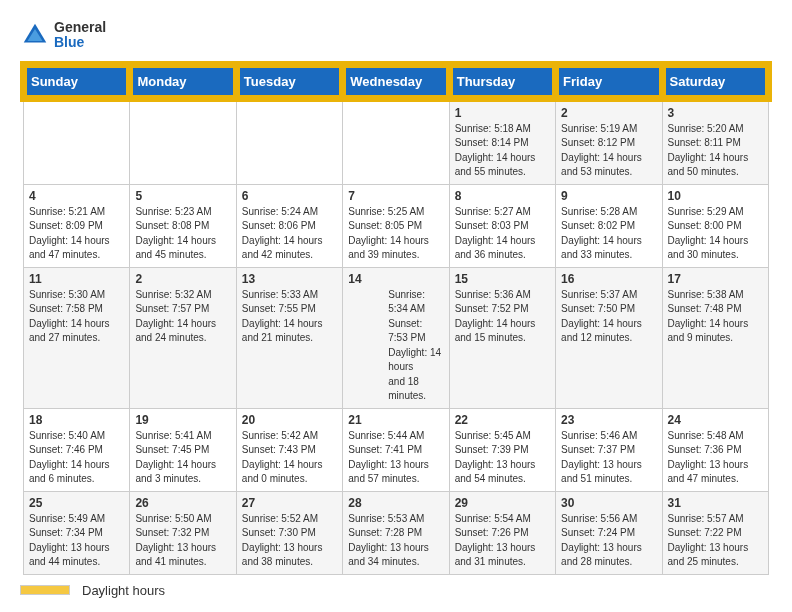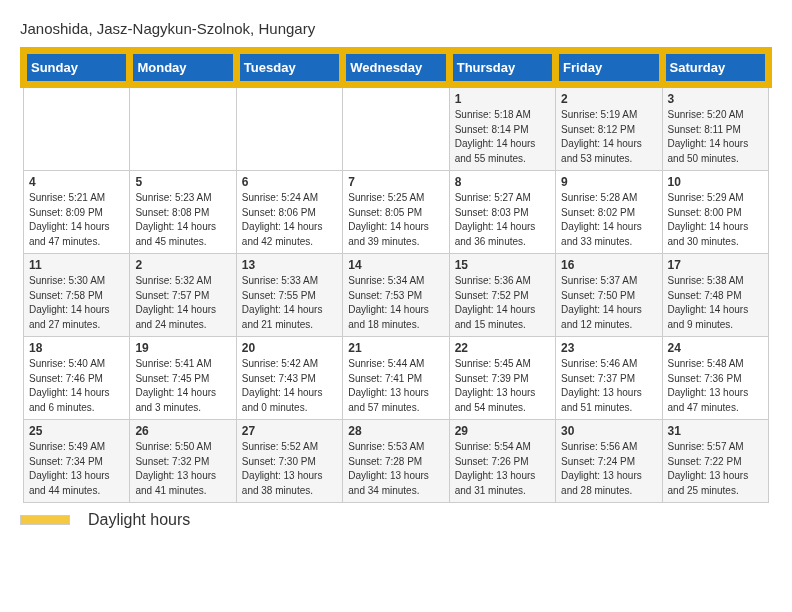--- a/index.html
+++ b/index.html
@@ -88,40 +88,49 @@
     .day-info {
       font-size: 10px;
       line-height: 1.45;
       color: #333;
     }
     .empty-cell {
       background: #fff !important;
     }
     .footer-note {
       margin-top: 8px;
-      font-size: 16px;
+      font-size: 13px;
       color: #333;
       display: flex;
       align-items: center;
-      gap: 18px;
+      gap: 12px;
     }
     .footer-bar {
       display: inline-block;
       width: 50px;
       height: 10px;
       background: linear-gradient(to right, #f5c842, #f5c842);
       border: 1px solid #ccc;
     }
   </style>
 </head>
 <body>
 
 <div class="header">
+  <div class="logo">
+    <svg class="logo-icon" viewBox="0 0 40 40">
+      <polygon points="20,5 35,30 5,30" fill="#1a6abf"></polygon>
+      <polygon points="20,12 30,28 10,28" fill="#4a9de0"></polygon>
+    </svg>
+    <div class="logo-text">
+      <span class="logo-general">General</span>
+      <span class="logo-blue">Blue</span>
+    </div>
+  </div>
   <div class="title-block">
-    <div class="subtitle">Janoshida, Jasz-Nagykun-Szolnok, Hungary</div>
   </div>
 </div>
 
 <table>
   <thead>
     <tr id="header-row">
         <th>Sunday</th>
         <th>Monday</th>
         <th>Tuesday</th>
         <th>Wednesday</th>
@@ -226,21 +235,21 @@
         </td>
         <td>
           <span class="day-number">13</span>
           <div class="day-info" style="white-space: pre-line;">Sunrise: 5:33 AM
 Sunset: 7:55 PM
 Daylight: 14 hours
 and 21 minutes.</div>
         </td>
         <td>
           <span class="day-number">14</span>
-          <div class="day-info" style="white-space: pre-line;">Sunrise: 5:34 AM
+          <div class="day-info" style="white-space: pre-line; margin-left: 40px;">Sunrise: 5:34 AM
 Sunset: 7:53 PM
 Daylight: 14 hours
 and 18 minutes.</div>
         </td>
         <td>
           <span class="day-number">15</span>
           <div class="day-info" style="white-space: pre-line;">Sunrise: 5:36 AM
 Sunset: 7:52 PM
 Daylight: 14 hours
 and 15 minutes.</div>

